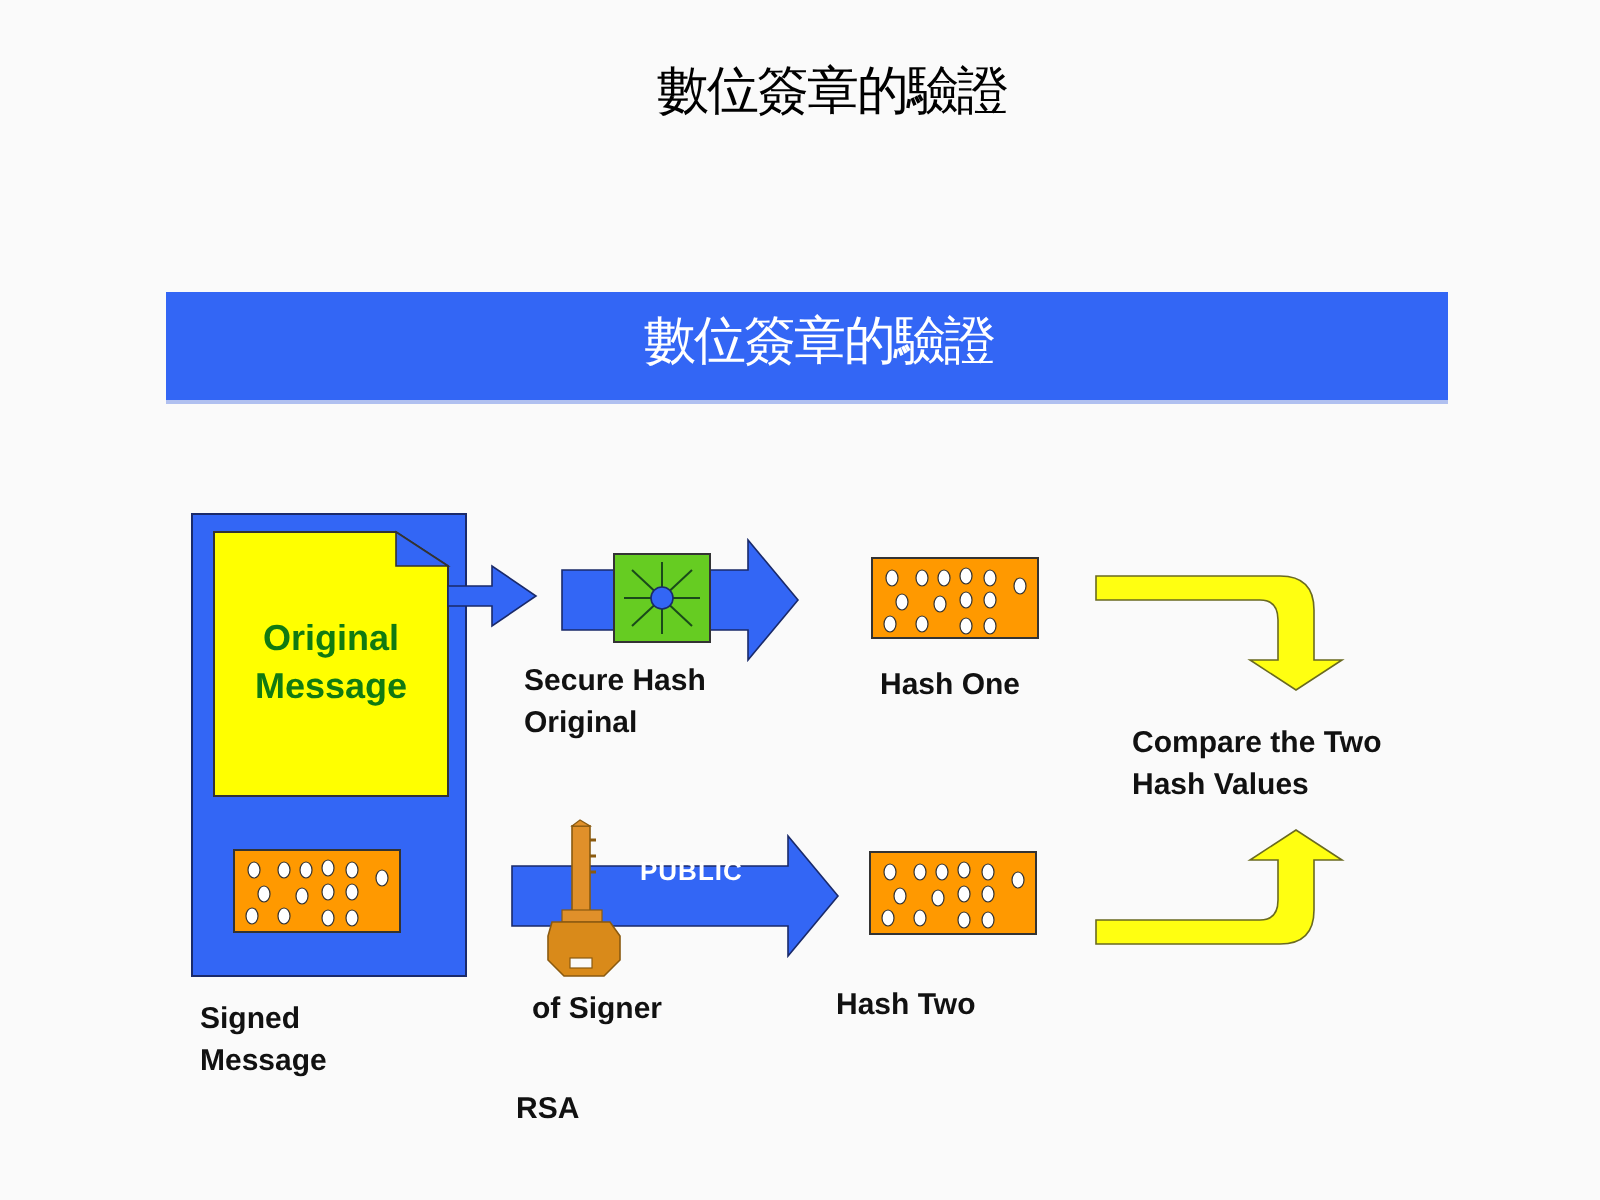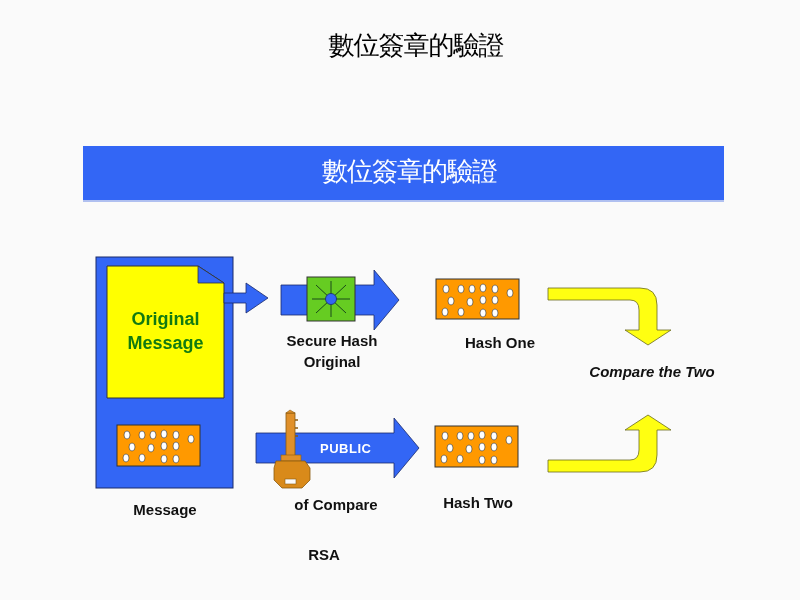--- a/index.html
+++ b/index.html
@@ -5,21 +5,21 @@
   html, body { margin:0; padding:0; }
   body { width:800px; height:600px; background:#fafafa; position:relative; overflow:hidden;
          font-family:"Liberation Sans", "DejaVu Sans", sans-serif; }
   .abs { position:absolute; }
   .page-title { left:0; width:832px; top:28px; text-align:center; font-size:26px; color:#000;
                 font-family:"DejaVu Serif", serif; letter-spacing:-1px; }
   .banner { left:83px; top:146px; width:641px; height:54px; background:#3366f5;
             border-bottom:2px solid #b0c0f0; }
   .banner-text { width:100%; text-align:center; line-height:50px; font-size:26px; color:#fff;
                  font-family:"DejaVu Serif", serif; letter-spacing:-1px; padding-left:12px; box-sizing:border-box;}
-  .lbl { font-weight:bold; font-size:15px; color:#111; text-align:center; line-height:21px; }
+  .lbl { font-weight:bold; font-size:15px; color:#111; line-height:21px; }
   .orig-text { font-weight:bold; font-size:18px; color:#117a11; text-align:center; line-height:24px; }
   .public-text { color:#fff; font-size:13px; font-weight:bold; letter-spacing:0.5px; }
   svg { position:absolute; left:0; top:0; }
 </style>
 </head>
 <body>
 
 <div class="abs page-title">數位簽章的驗證</div>
 <div class="abs banner">
   <div class="banner-text">數位簽章的驗證</div>
@@ -94,33 +94,35 @@
 
   <path d="M548,472 L640,472 Q657,472 657,455 L657,430 L671,430 L648,415 L625,430 L639,430 L639,450 Q639,460 630,460 L548,460 Z" fill="#ffff11" stroke="#6a6a20" stroke-width="0.8"></path>
 </svg>
 
 <div class="abs orig-text" style="left:107px; top:307px; width:117px;">
   <div>Original</div>
   <div>Message</div>
 </div>
 
 <div class="abs lbl" style="left:100px; top:499px; width:130px;">
+  <div>Signed</div>
   <div>Message</div>
 </div>
 
 <div class="abs lbl" style="left:262px; top:330px; width:140px;">
   <div>Secure Hash</div>
   <div>Original</div>
 </div>
 
-<div class="abs public-text" style="left:320px; top:441px;">PUBLIC</div>
+<div class="abs public-text" style="left:320px; top:428px;">PUBLIC</div>
 
 <div class="abs lbl" style="left:266px; top:494px; width:140px;">
-  <div>of Compare</div>
+  <div>of Signer</div>
 </div>
 <div class="abs lbl" style="left:258px; top:544px; width:132px;">RSA</div>
 
 <div class="abs lbl" style="left:440px; top:332px; width:120px;">Hash One</div>
 <div class="abs lbl" style="left:418px; top:492px; width:120px;">Hash Two</div>
 
-<div class="abs lbl" style="left:566px; top:361px; width:172px;font-style:italic;">
+<div class="abs lbl" style="left:566px; top:361px; width:172px;">
   <div>Compare the Two</div>
+  <div>Hash Values</div>
 </div>
 
 </body></html>

